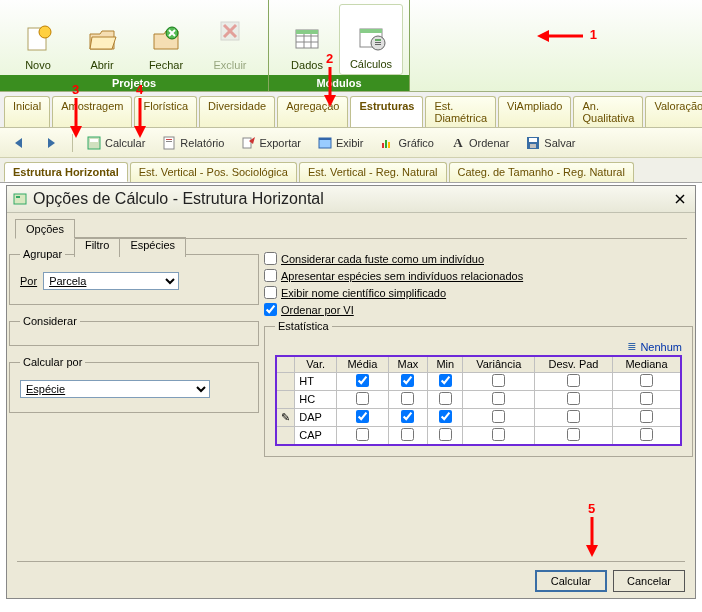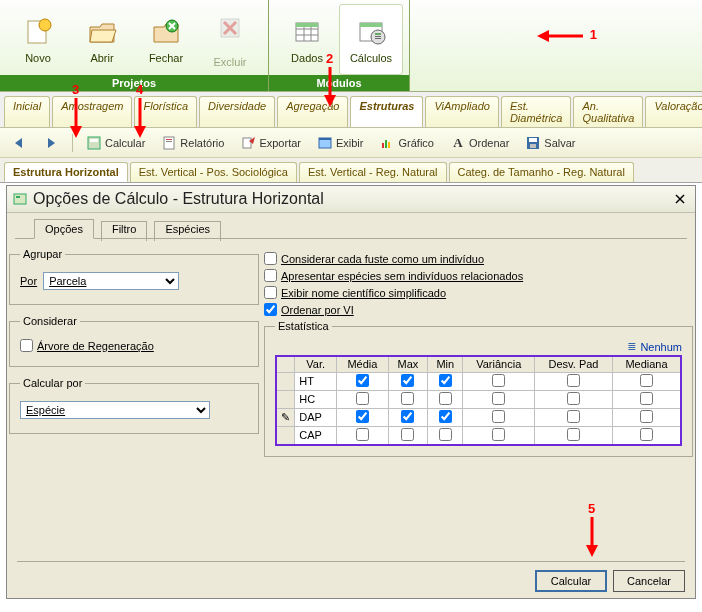--- a/index.html
+++ b/index.html
@@ -2,30 +2,30 @@
 <html><head>
 <meta charset="utf-8">
 <style>
   * { box-sizing: border-box; margin: 0; padding: 0; }
   body { font-family: Tahoma, Arial, sans-serif; font-size: 11px; background: #fff; width: 702px; height: 612px; overflow: hidden; }
 
   
   .ribbon { display: flex; background: linear-gradient(#fefefe, #e8f5d8); border-bottom: 1px solid #a0b080; height: 92px; }
   .ribbon-group { display: flex; flex-direction: column; border-right: 1px solid #88a860; }
   .ribbon-buttons { display: flex; padding: 4px 6px 0 6px; flex: 1; }
-  .ribbon-btn { display: flex; flex-direction: column; align-items: center; justify-content: center; width: 64px; padding: 4px 2px; cursor: pointer; border-radius: 3px; }
+  .ribbon-btn { display: flex; flex-direction: column; align-items: center; justify-content: flex-end; width: 64px; padding: 4px 2px; cursor: pointer; border-radius: 3px; }
   .ribbon-btn.disabled { opacity: 0.45; cursor: default; gap: 8px; }
   .ribbon-btn.hl { background: #fff; border: 1px solid #c8d8b0; }
   .ribbon-btn .ic { width: 32px; height: 32px; display: flex; align-items: center; justify-content: center; }
   .ribbon-btn .lbl { margin-top: 4px; font-size: 11px; color: #2a4000; }
   .ribbon-group-title { background: #3a8e1f; color: #fff; text-align: center; font-size: 11px; padding: 2px 0; font-weight: bold; }
 
   
   .tabstrip { display: flex; background: #f0f0f0; border-bottom: 1px solid #c0c0a0; padding: 4px 4px 0 4px; gap: 2px; }
-  .tab { padding: 3px 8px; background: linear-gradient(#fefff0, #f5f5d0); border: 1px solid #c0c090; border-bottom: none; border-radius: 3px 3px 0 0; cursor: pointer; color: #6a5000; font-size: 11px; font-style: italic; }
+  .tab { padding: 3px 8px; background: linear-gradient(#fefff0, #f5f5d0); border: 1px solid #c0c090; border-bottom: none; border-radius: 3px 3px 0 0; cursor: pointer; color: #6a5000; font-size: 11px; }
   .tab.active { background: #fff; font-weight: bold; }
 
   
   .toolbar { display: flex; align-items: center; gap: 10px; padding: 4px 8px; background: linear-gradient(#fdfdf0, #f0f0d8); border-bottom: 1px solid #d0d0b0; height: 30px; }
   .tbtn { display: flex; align-items: center; gap: 3px; cursor: pointer; padding: 2px 3px; color: #333; font-size: 11px; }
   .tbtn .tic { width: 16px; height: 16px; display: flex; align-items: center; justify-content: center; }
   .sep { width: 1px; height: 18px; background: #c0c0a0; }
 
   
   .subtabs { display: flex; background: #f0f0e8; padding: 4px 4px 0 4px; gap: 2px; border-bottom: 1px solid #a3a3a3; }
@@ -33,24 +33,24 @@
   .subtab.active { background: #fff; font-weight: bold; border-bottom: 1px solid #fff; }
 
   
   .dialog { margin: 2px 6px; border: 1px solid #888; background: #ece9d8; height: 414px; position: relative; }
   .dlg-titlebar { display: flex; align-items: center; padding: 4px 6px; background: linear-gradient(#f8f8f0, #e8e8d8); border-bottom: 1px solid #c0c0b0; }
   .dlg-title-icon { width: 16px; height: 16px; margin-right: 4px; }
   .dlg-title { flex: 1; font-size: 16px; color: #222; }
   .dlg-close { width: 18px; height: 16px; cursor: pointer; display: flex; align-items: center; justify-content: center; font-family: Arial; }
 
   
-  .dlg-tabs { display: flex; padding: 6px 8px 0 8px; gap: 8px; margin-left: 19px; }
+  .dlg-tabs { display: flex; padding: 6px 8px 0 8px; gap: 0; }
   .dlg-tab { padding: 3px 10px; border: 1px solid #aca899; border-bottom: none; background: #ece9d8; font-size: 11px; cursor: pointer; margin-right: -1px; position: relative; }
   .dlg-tab.active { background: #ece9d8; z-index: 2; border-bottom: 1px solid #ece9d8; }
-  .dlg-tab:not(.active) { top: 2px; padding-top: 1px; padding-bottom: 2px; }
+  .dlg-tab:not(.active) { top: 18px; padding-top: 1px; padding-bottom: 2px; }
   .dlg-body-border { border-top: 1px solid #aca899; margin: 0 8px; position: relative; top: -1px; }
 
   .dlg-body { display: flex; padding: 8px 2px; gap: 5px; }
   .col { flex: 1; }
   fieldset { border: 1px solid #aca899; padding: 8px 10px 10px 10px; margin-bottom: 10px; background: #ece9d8; }
   legend { font-size: 11px; color: #000; padding: 0 3px; }
 
   .frow { display: flex; align-items: center; gap: 6px; font-size: 11px; margin: 4px 0; text-decoration: underline; }
   select.sel { width: 136px; font-size: 11px; padding: 1px; border: 1px solid #7f9db9; background: #fff; }
   .chk { display: flex; align-items: center; gap: 4px; }
@@ -154,22 +154,22 @@
     </div>
   </div>
 
 <div class="tabstrip">
     <div class="tab">Inicial</div>
     <div class="tab">Amostragem</div>
     <div class="tab">Florística</div>
     <div class="tab">Diversidade</div>
     <div class="tab">Agregação</div>
     <div class="tab active">Estruturas</div>
+    <div class="tab">Est. Diamétrica</div>
     <div class="tab">ViAmpliado</div>
-    <div class="tab">Est. Diamétrica</div>
     <div class="tab">An. Qualitativa</div>
     <div class="tab">Valoração</div>
   </div>
 
 <div class="toolbar">
   <div class="tbtn">
       <span class="tic">
         <svg width="14" height="14">
           <polygon points="10,2 3,7 10,12" fill="#3a6ea5"></polygon>
         </svg>
@@ -282,24 +282,20 @@
       <fieldset>
         <legend>Agrupar</legend>
         <div class="frow">
           <span>Por</span>
           <select class="sel"><option>Parcela</option></select>
         </div>
       </fieldset>
 
       <fieldset>
         <legend>Considerar</legend>
-        <div class="frow chk">
-            <input type="checkbox" id="c2" style="">
-            <label for="c2">Árvore de Regeneração</label>
-          </div>
       </fieldset>
 
       <fieldset>
         <legend>Calcular por</legend>
         <div class="frow">
           <select class="sel" style="width:190px"><option>Espécie</option></select>
         </div>
       </fieldset>
     </div>
 

